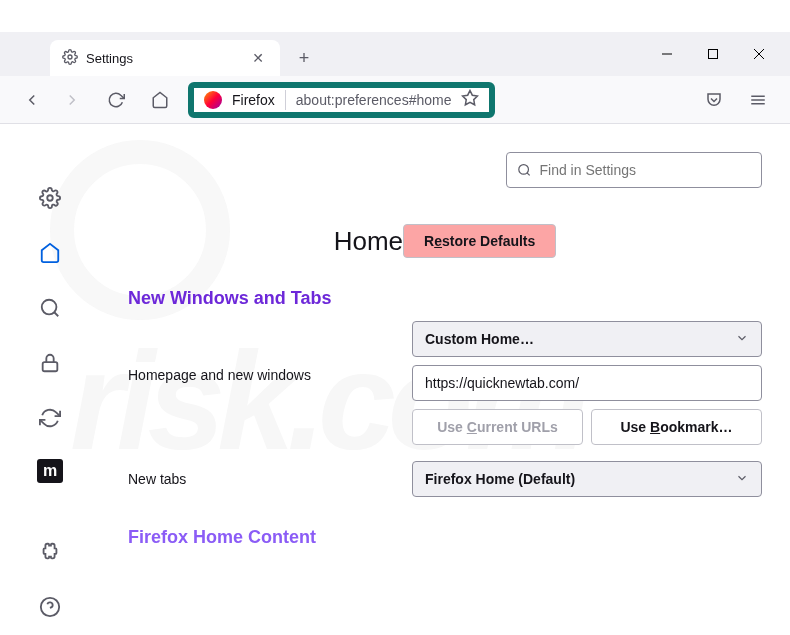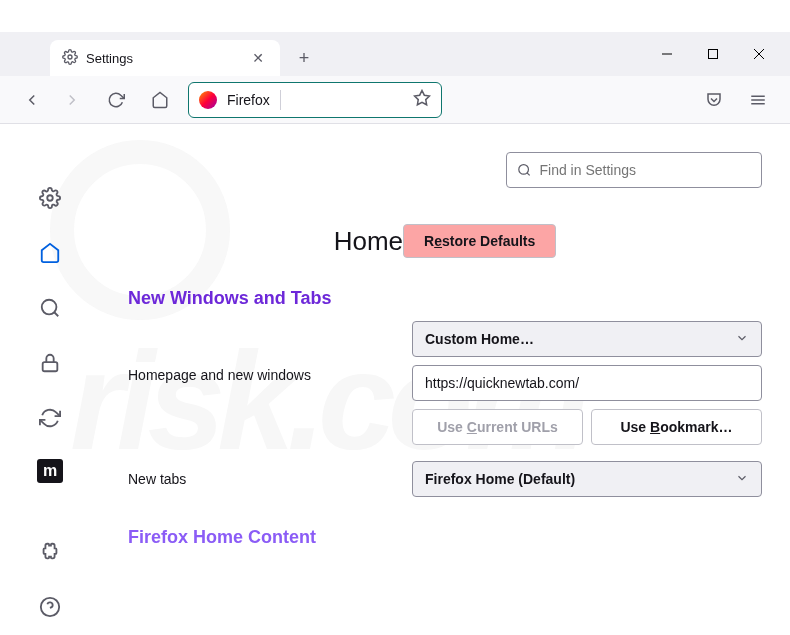--- a/index.html
+++ b/index.html
@@ -12,21 +12,21 @@
     .new-tab { width: 32px; height: 32px; display: flex; align-items: center; justify-content: center; font-size: 18px; color: #5b5b66; cursor: pointer; margin-left: 8px; margin-bottom: 2px; }
     .window-controls { margin-left: auto; display: flex; gap: 0; height: 44px; padding-right: 8px; }
     .win-ctrl { width: 46px; display: flex; align-items: center; justify-content: center; color: #15141a; cursor: pointer; }
     .win-ctrl svg { width: 12px; height: 12px; }
     
     
     .toolbar { height: 48px; background: #f9f9fb; border-bottom: 1px solid #e0e0e6; display: flex; align-items: center; padding: 0 16px; gap: 12px; }
     .nav-arrows { display: flex; gap: 8px; }
     .toolbar-btn { width: 32px; height: 32px; display: flex; align-items: center; justify-content: center; color: #5b5b66; cursor: pointer; border-radius: 4px; }
     .toolbar-btn.disabled { color: #c0c0c8; }
-    .urlbar { flex: 1; height: 36px; background: #fff; border: 1px solid #0f766e; border-radius: 6px; display: flex; align-items: center; padding: 0 10px; gap: 10px; font-size: 14px; max-width: 520px; }
+    .urlbar { flex: 1; height: 36px; background: #fff; border: 6px solid #0f766e; border-radius: 6px; display: flex; align-items: center; padding: 0 10px; gap: 10px; font-size: 14px; max-width: 520px; }
     .urlbar .firefox-logo { width: 18px; height: 18px; border-radius: 50%; background: linear-gradient(135deg, #ff9500 0%, #ff0039 50%, #9c00a8 100%); }
     .urlbar .firefox-label { color: #15141a; }
     .urlbar .divider { width: 1px; height: 20px; background: #cfcfd8; }
     .urlbar .url-text { color: #5b5b66; }
     .urlbar .star { margin-left: auto; color: #5b5b66; }
     .spacer { flex: 1; }
     
     
     .main { display: flex; height: calc(635px - 44px - 48px); }
     .sidebar { width: 100px; padding: 60px 0 0 0; display: flex; flex-direction: column; align-items: center; gap: 28px; }
@@ -130,20 +130,21 @@
     </div>
   <div class="toolbar-btn">
       <svg viewBox="0 0 24 24" width="18" height="18" fill="none" stroke="#5b5b66" stroke-width="2">
         <path d="M3 9l9-7 9 7v11a2 2 0 0 1-2 2H5a2 2 0 0 1-2-2z"></path>
       </svg>
     </div>
   <div class="urlbar">
     <span class="firefox-logo"></span>
     <span class="firefox-label">Firefox</span>
     <span class="divider"></span>
+    <span class="url-text">about:preferences#home</span>
     <span class="star"><svg viewBox="0 0 24 24" width="18" height="18" fill="none" stroke="#5b5b66" stroke-width="2">
           <polygon points="12 2 15.09 8.26 22 9.27 17 14.14 18.18 21.02 12 17.77 5.82 21.02 7 14.14 2 9.27 8.91 8.26 12 2"></polygon>
         </svg></span>
   </div>
   <div class="spacer"></div>
   <div class="toolbar-btn">
       <svg viewBox="0 0 24 24" width="18" height="18" fill="none" stroke="#5b5b66" stroke-width="2">
         <path d="M4 4h16v7a8 8 0 0 1-16 0V4z"></path>
         <polyline points="8 10 12 14 16 10"></polyline>
       </svg>

